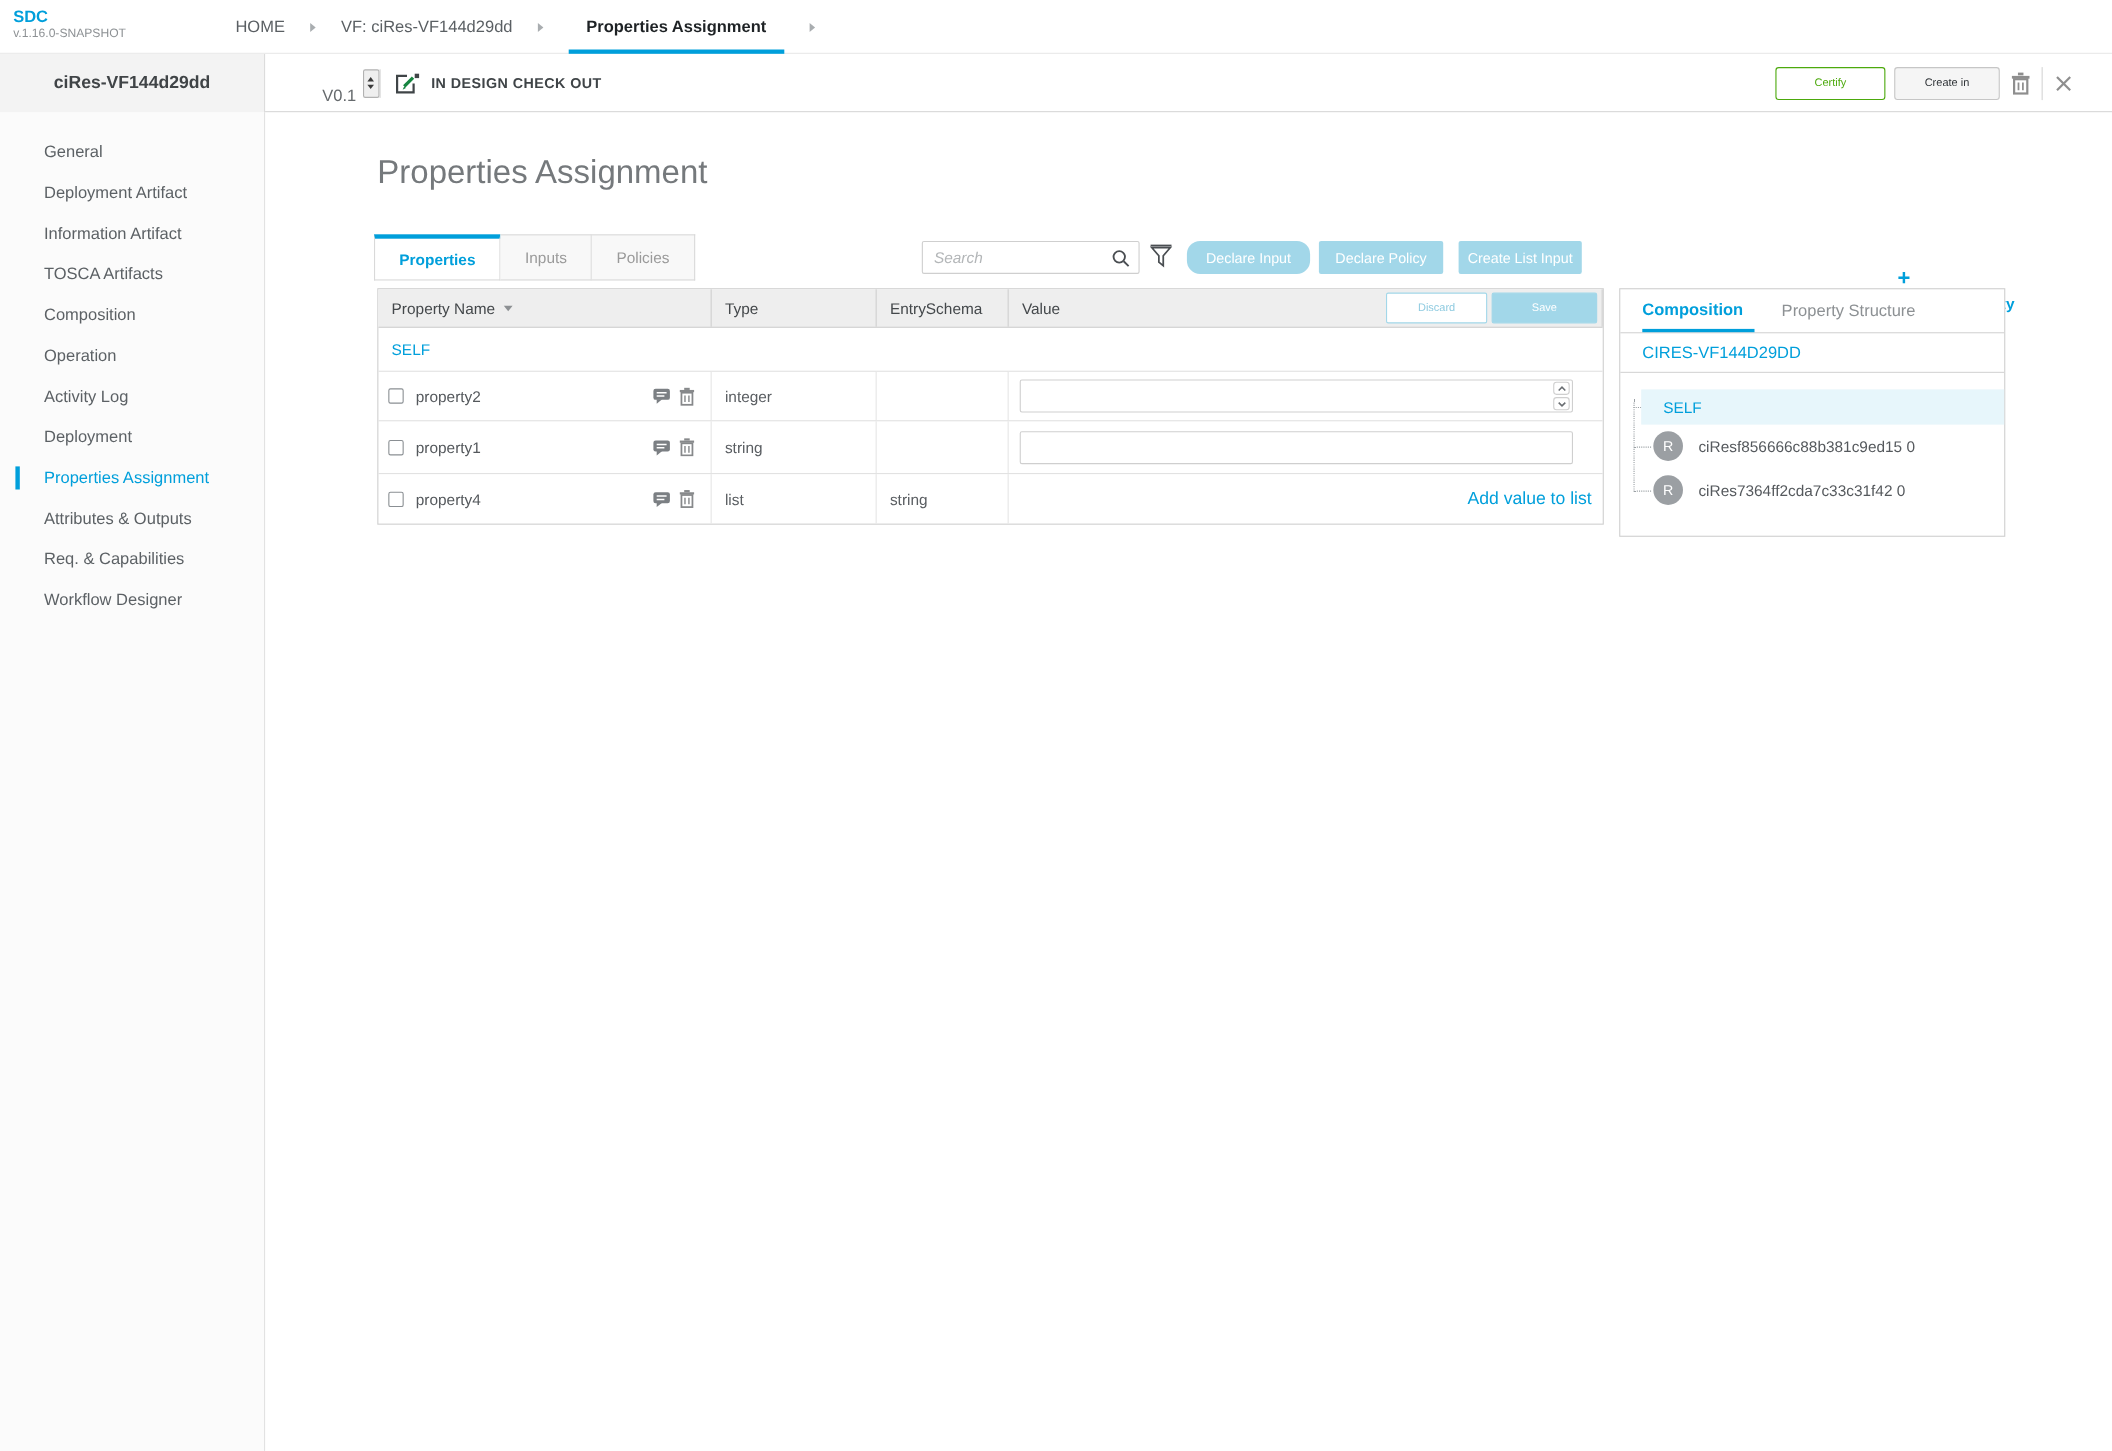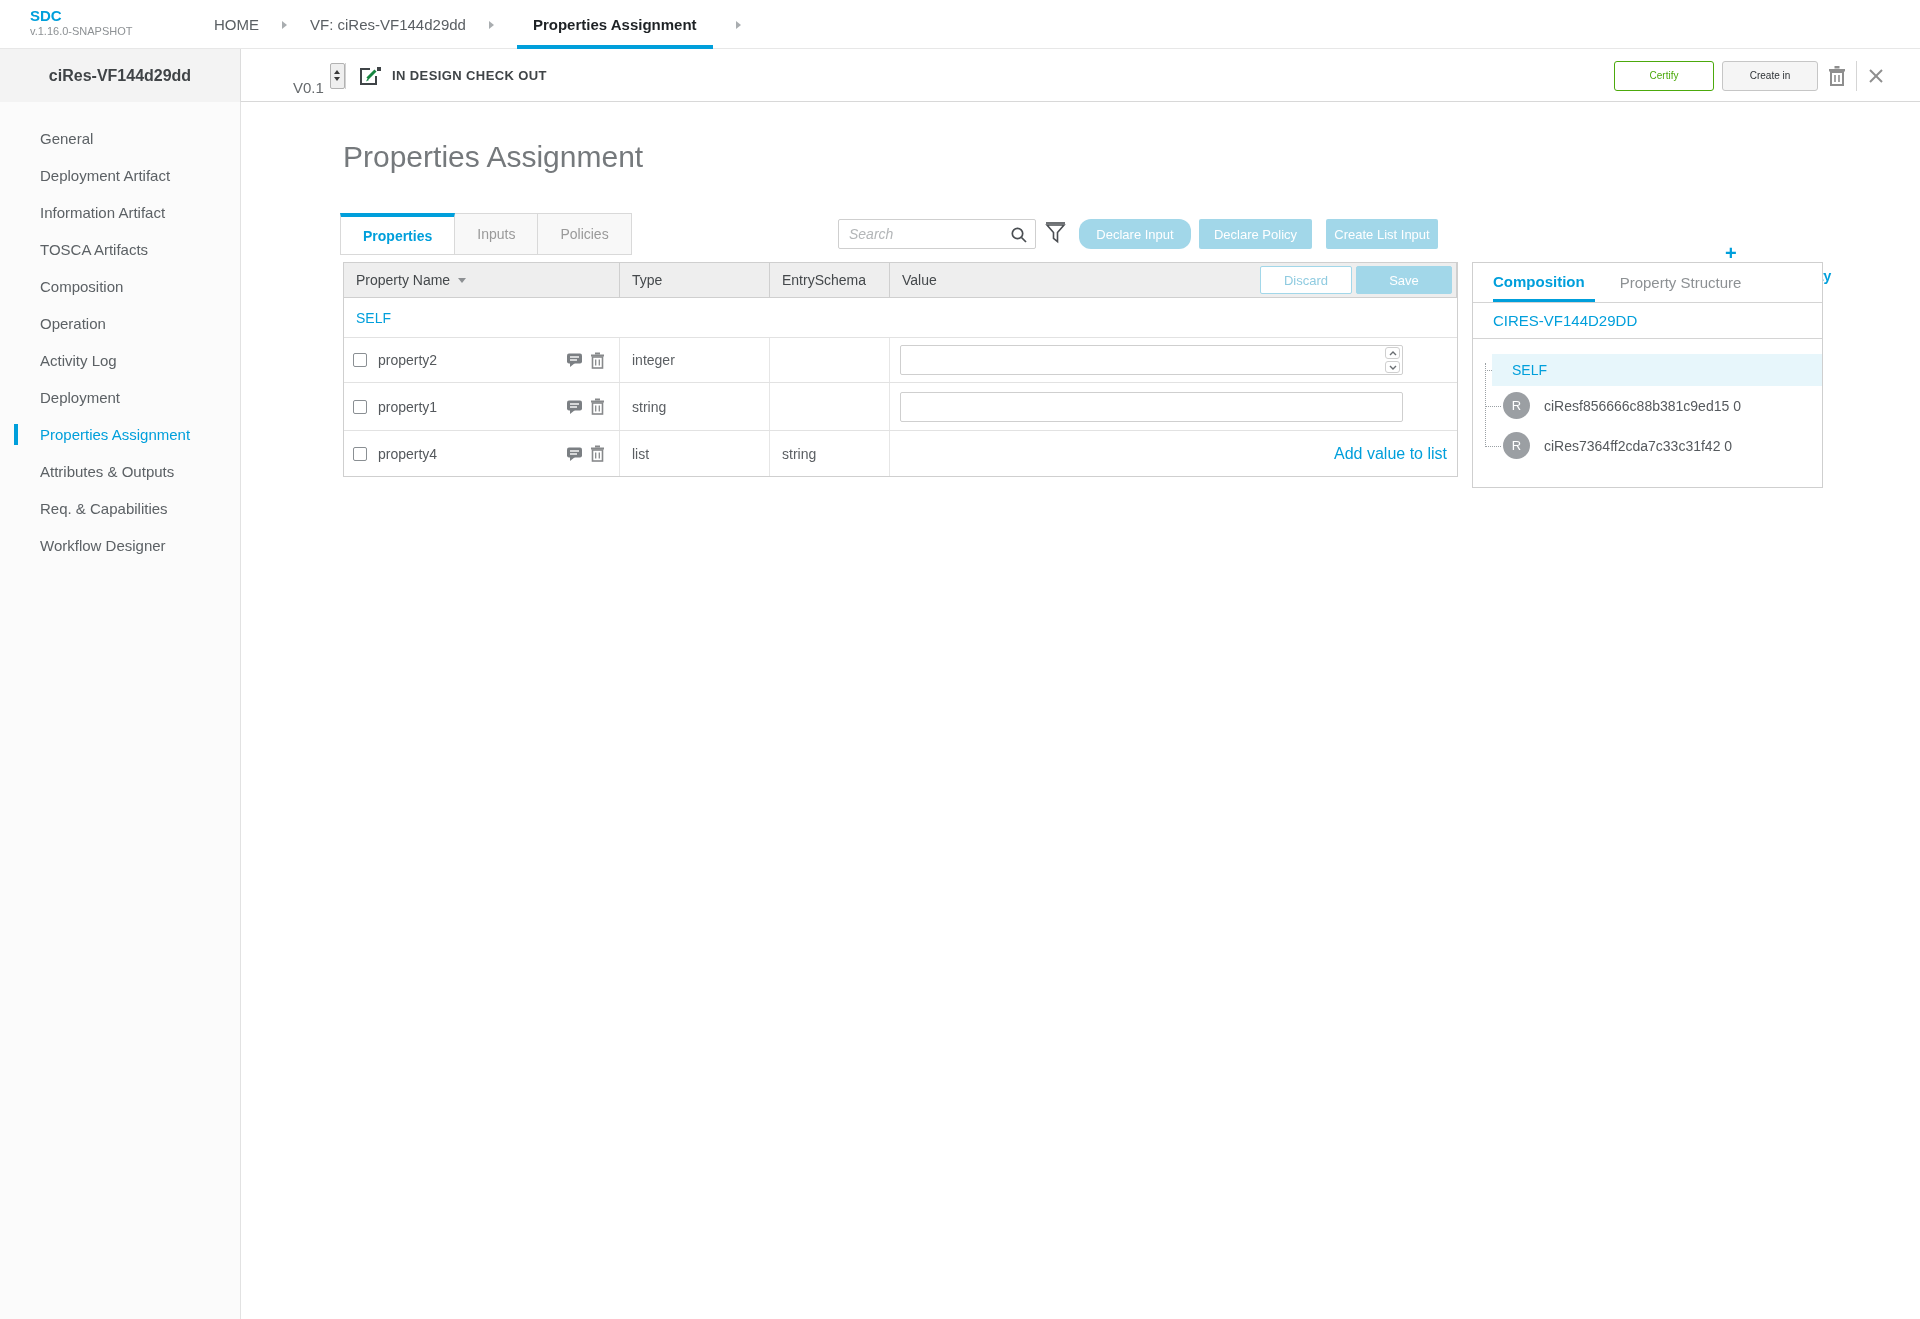--- a/index.html
+++ b/index.html
@@ -1,21 +1,21 @@
 <!DOCTYPE html>
 <html><head>
 <meta charset="utf-8">
 <style>
   * { margin:0; padding:0; box-sizing:border-box; }
   html,body { width:1920px; height:1319px; background:#fff; font-family:"Liberation Sans", sans-serif; overflow:hidden; }
   #app { position:relative; width:1920px; height:1319px; background:#fff; }
 
   
   .topbar { position:absolute; left:0; top:0; width:1920px; height:49px; background:#fff; border-bottom:1px solid #e7e7e7; }
-  .brand { position:absolute; left:30px; top:8px; }
+  .brand { position:absolute; left:12px; top:8px; }
   .brand-name { color:#009fdb; font-size:15px; font-weight:bold; line-height:16px; }
   .brand-version { color:#8d9194; font-size:11px; line-height:14px; }
   .crumbs { position:absolute; left:214px; top:0; height:49px; display:flex; align-items:center; }
   .crumb { font-size:15px; color:#5a5f63; height:49px; display:flex; align-items:center; cursor:pointer; }
   .crumb-sep { width:0; height:0; border-left:5px solid #a9adb0; border-top:4px solid transparent; border-bottom:4px solid transparent; margin:0 23px; }
   .crumb.active { position:relative; color:#1e2225; font-weight:bold; padding:0 16px; }
   .crumb.active .active-underline { position:absolute; left:0; right:0; bottom:0; height:4px; background:#009fdb; }
 
   
   .toolbar { position:absolute; left:0; top:49px; width:1920px; height:53px; background:#fff; border-bottom:1px solid #d8d8d8; }
@@ -61,24 +61,24 @@
 
   .add-prop { position:absolute; left:1725px; top:221px; display:flex; align-items:center; gap:6px; color:#009fdb; cursor:pointer; }
   .add-prop .plus { font-size:20px; font-weight:bold; line-height:20px; }
   .add-prop .lbl { font-size:14px; font-weight:bold;margin-top:47px; }
 
   
   .ptable { position:absolute; left:343px; top:262px; width:1115px; border:1px solid #cfcfcf; background:#fff; }
   .pt-header { position:relative; display:flex; height:35px; background:#eeeeee; border-bottom:1px solid #cfcfcf; }
   .hcell { display:flex; align-items:center; padding-left:12px; font-size:14px; color:#44484b; border-right:1px solid #cfcfcf; }
   .hcell:last-child { border-right:none; }
-  .c-name { width:276px; } .c-type { width:150px; } .c-es { width:120px; } .c-val { flex:1; }
+  .c-name { width:303px; } .c-type { width:150px; } .c-es { width:120px; } .c-val { flex:1; }
   .sort-caret { width:0; height:0; border-top:5px solid #8d9093; border-left:4px solid transparent; border-right:4px solid transparent; margin-left:8px; }
   .hdr-btns { position:absolute; right:5px; top:3px; display:flex; gap:4px; }
-  .hbtn { height:28px; border-radius:2px; font-size:13px; display:flex; align-items:center; justify-content:center; cursor:pointer; }
+  .hbtn { height:28px; border-radius:2px; font-size:10px; display:flex; align-items:center; justify-content:center; cursor:pointer; }
   .hbtn-discard { width:92px; background:#fff; border:1px solid #a2d7e9; color:#8fcbe0; }
   .hbtn-save { width:96px; background:#a2d7e9; color:#fff; border:1px solid #a2d7e9; }
   .self-row { height:40px; display:flex; align-items:center; padding-left:12px; color:#009fdb; font-size:14px; border-bottom:1px solid #e2e2e2; cursor:pointer; }
   .prow { display:flex; height:45px; border-bottom:1px solid #e2e2e2; }
   .prow.tall { height:48px; }
   .prow:last-child { border-bottom:none; }
   .cell { border-right:1px solid #e6e6e6; display:flex; align-items:center; font-size:14px; color:#5a5e62; }
   .cell:last-child { border-right:none; }
   .cell.c-type, .cell.c-es { padding-left:12px; }
   .cell.c-name { padding-left:9px; gap:0; }

